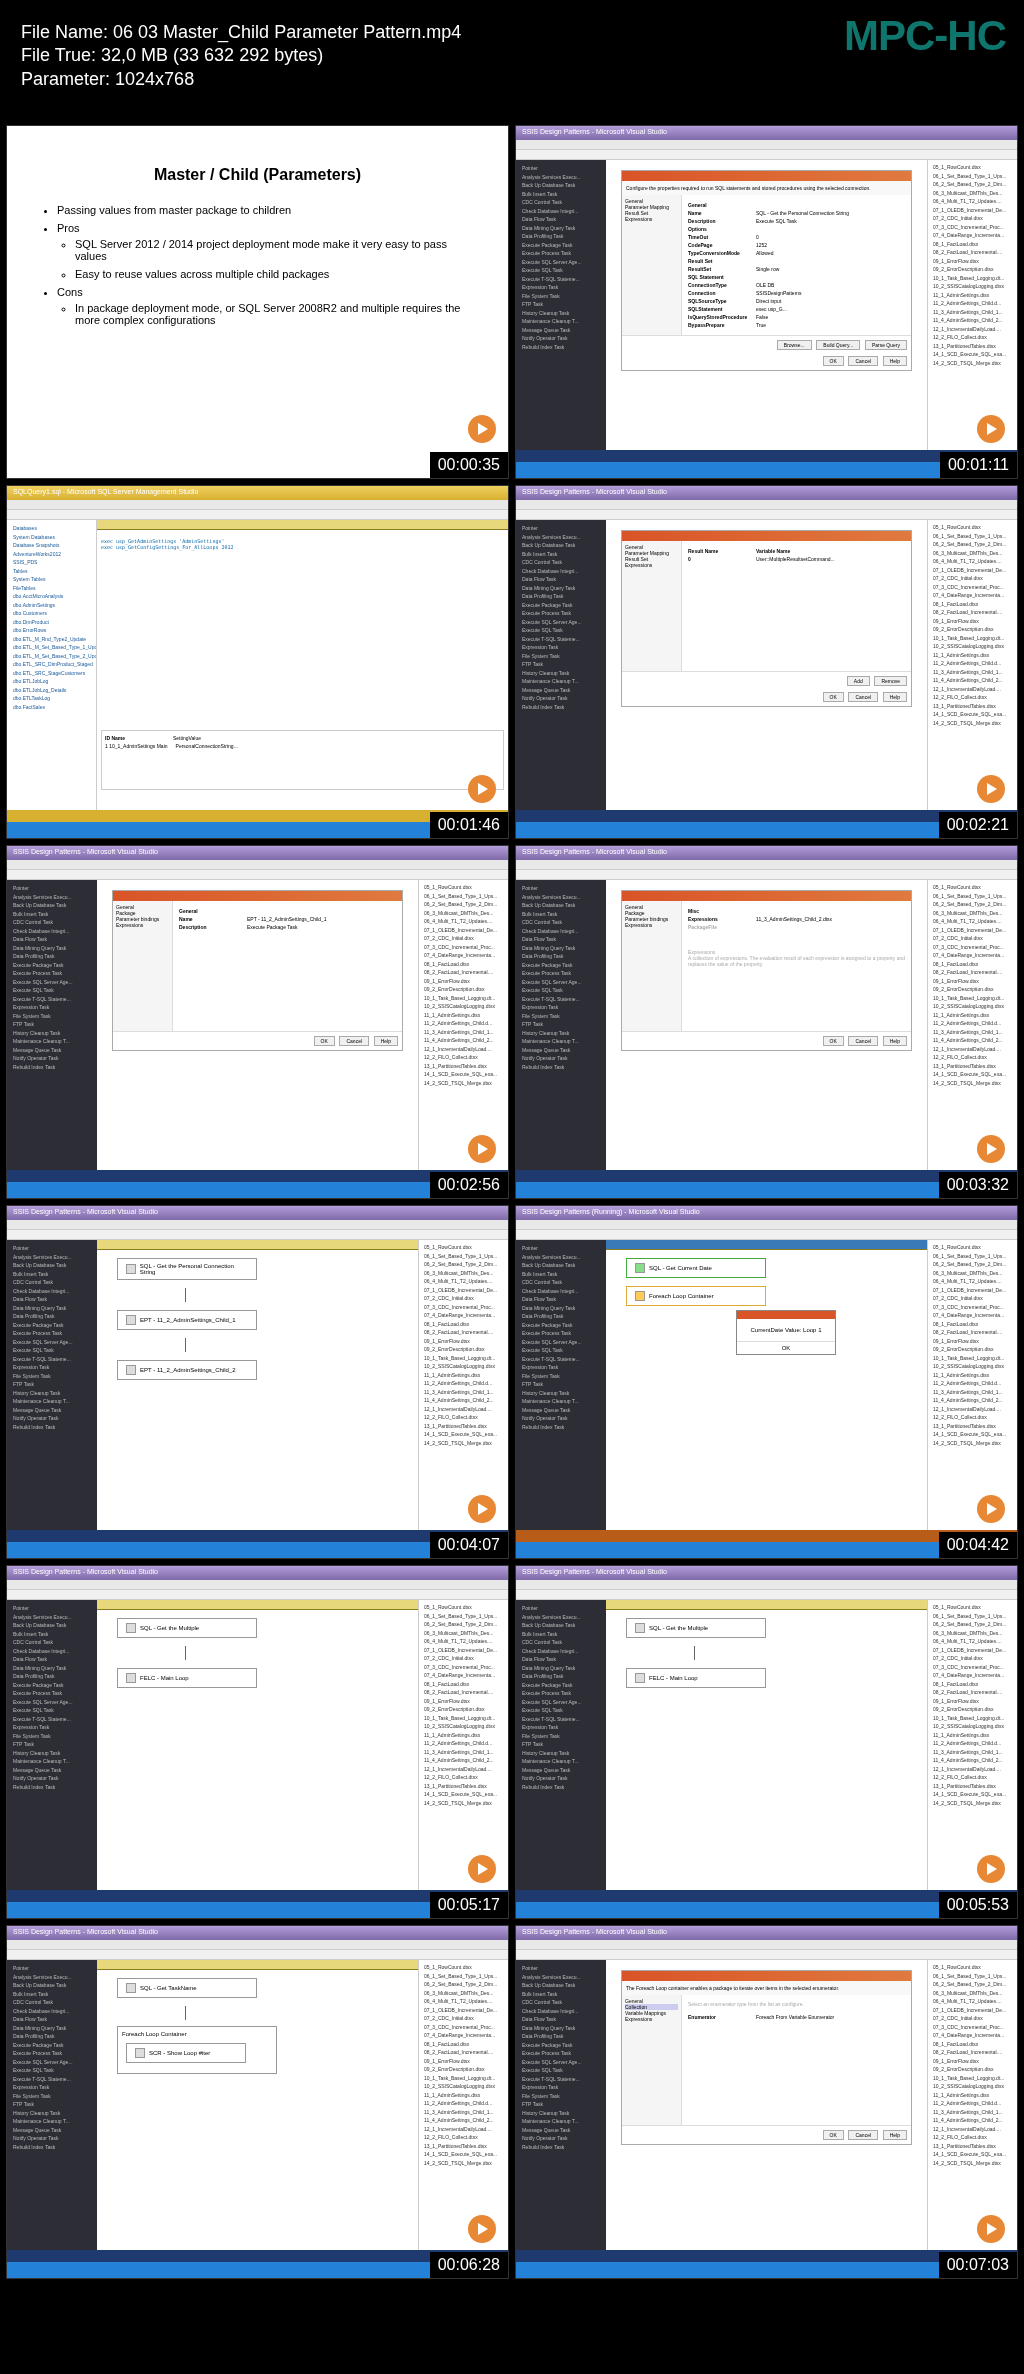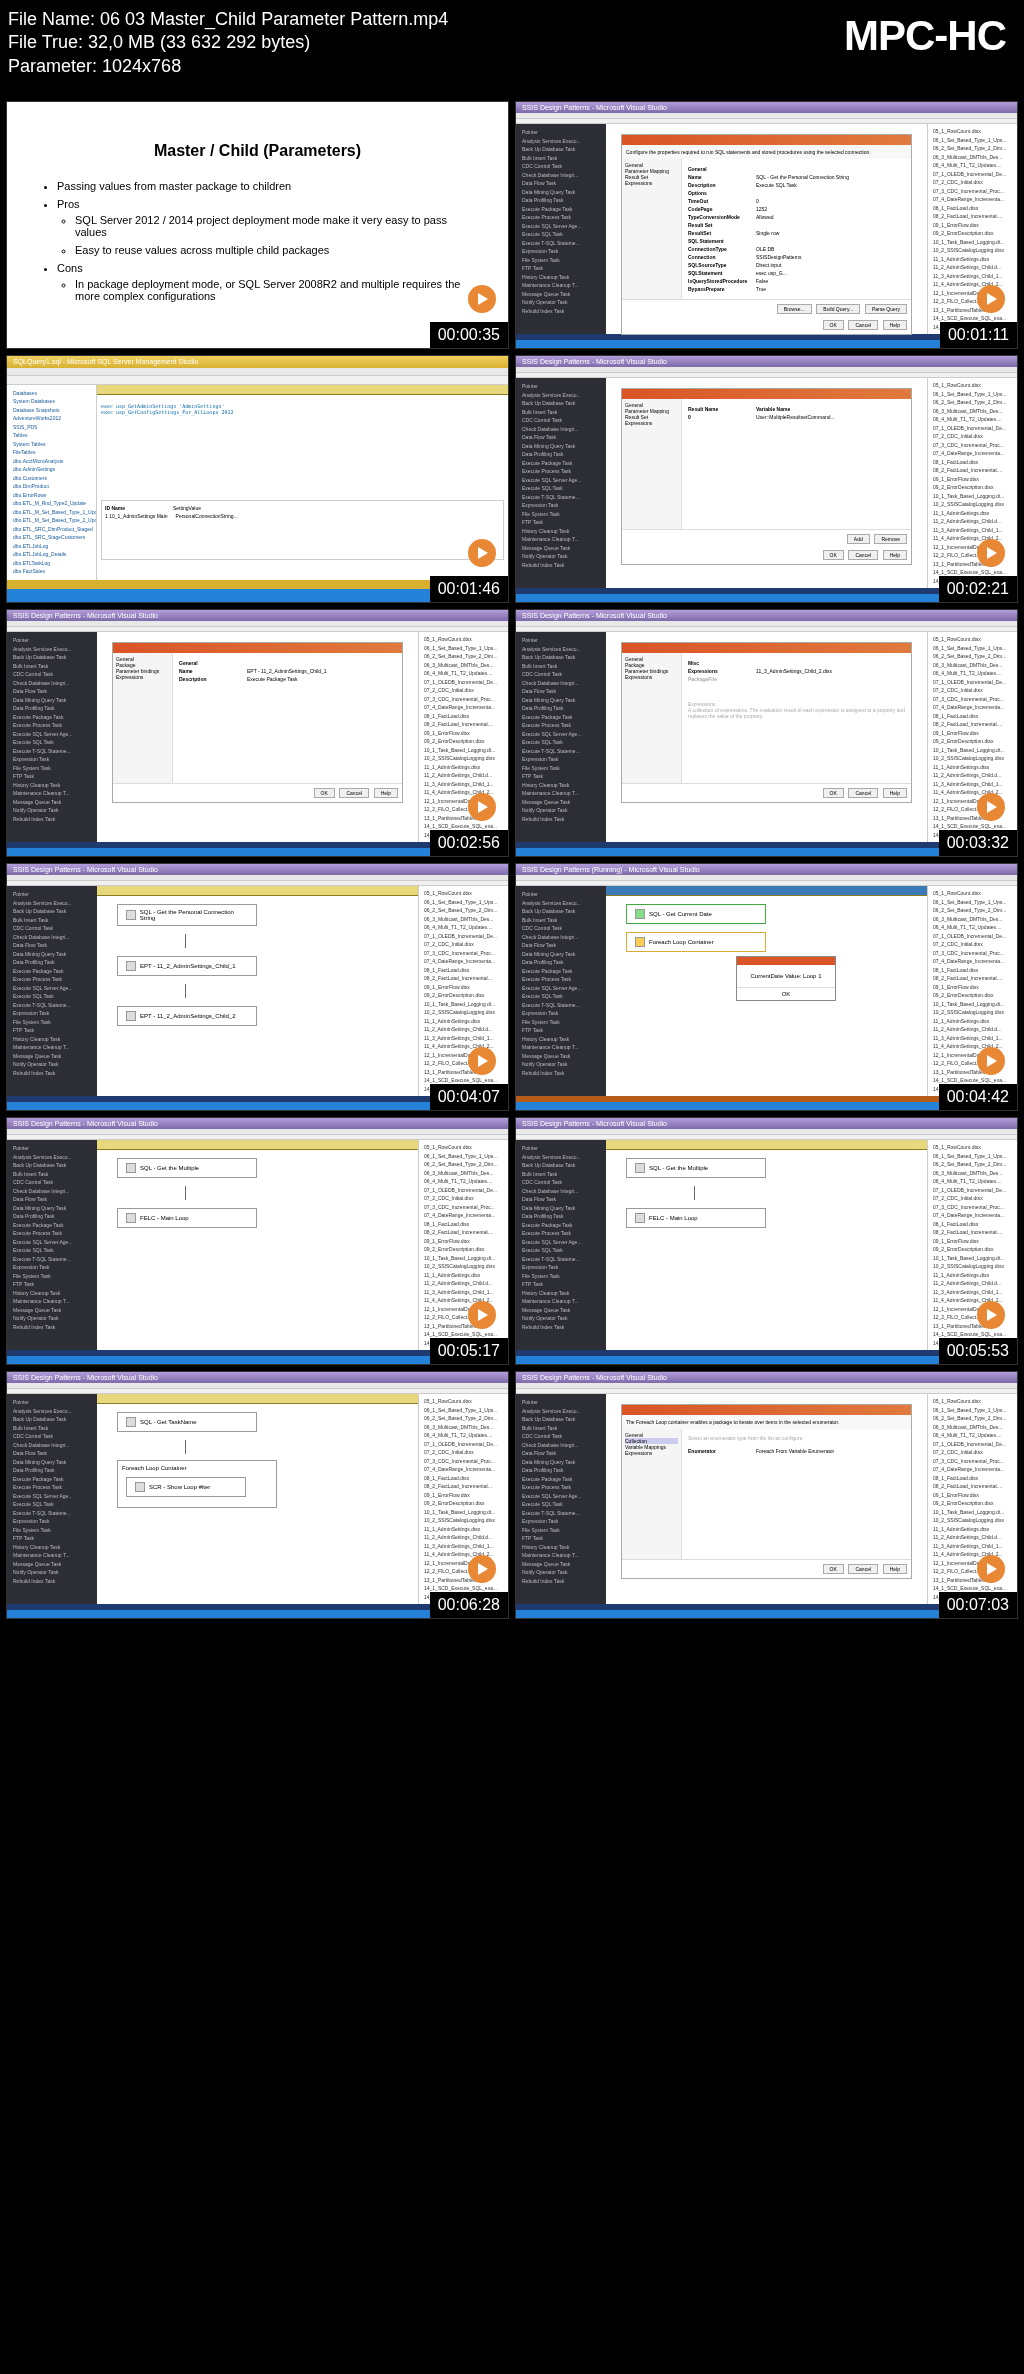--- a/index.html
+++ b/index.html
@@ -1,21 +1,21 @@
 <!DOCTYPE html>
 <html><head>
 <meta charset="utf-8">
 <style>
 *{margin:0;padding:0;box-sizing:border-box}
 body{background:#000;font-family:Arial,sans-serif;width:1024px}
-.header{background:#000;color:#fff;padding:8px;font-size:20px;position:relative;height:101px}
+.header{background:#000;color:#fff;padding:21px;font-size:20px;position:relative;height:125px}
 .header .info{font-size:18px;line-height:1.3}
-.header .logo{position:absolute;top:12px;right:18px;font-size:42px;font-weight:bold;color:#ffffff;letter-spacing:-1px}
+.header .logo{position:absolute;top:12px;right:18px;font-size:42px;font-weight:bold;color:#0f766e;letter-spacing:-1px}
 .grid{display:grid;grid-template-columns:1fr 1fr;gap:6px;padding:0 6px 6px 6px;background:#000}
-.thumb{background:#5eead4;position:relative;height:248px;overflow:hidden;border:1px solid #333}
+.thumb{background:#5eead4;position:relative;height:354px;overflow:hidden;border:1px solid #333}
 .thumb .ts{position:absolute;bottom:0;right:0;background:#000;color:#fff;padding:4px 8px;font-size:16px;z-index:10}
 .thumb .brand{position:absolute;bottom:8px;right:8px;color:#666;font-size:11px;font-style:italic;z-index:5}
 .thumb .play{position:absolute;right:12px;bottom:35px;width:28px;height:28px;background:#e88834;border-radius:50%;z-index:6;display:flex;align-items:center;justify-content:center}
 .thumb .play::after{content:"";border-left:10px solid #fff;border-top:6px solid transparent;border-bottom:6px solid transparent;margin-left:2px}
 
 
 .slide{background:#fff;padding:40px 30px;height:100%;font-size:11px}
 .slide h2{text-align:center;font-size:16px;margin-bottom:20px;font-weight:bold}
 .slide ul{list-style:disc;margin-left:20px}
 .slide ul li{margin-bottom:6px}

